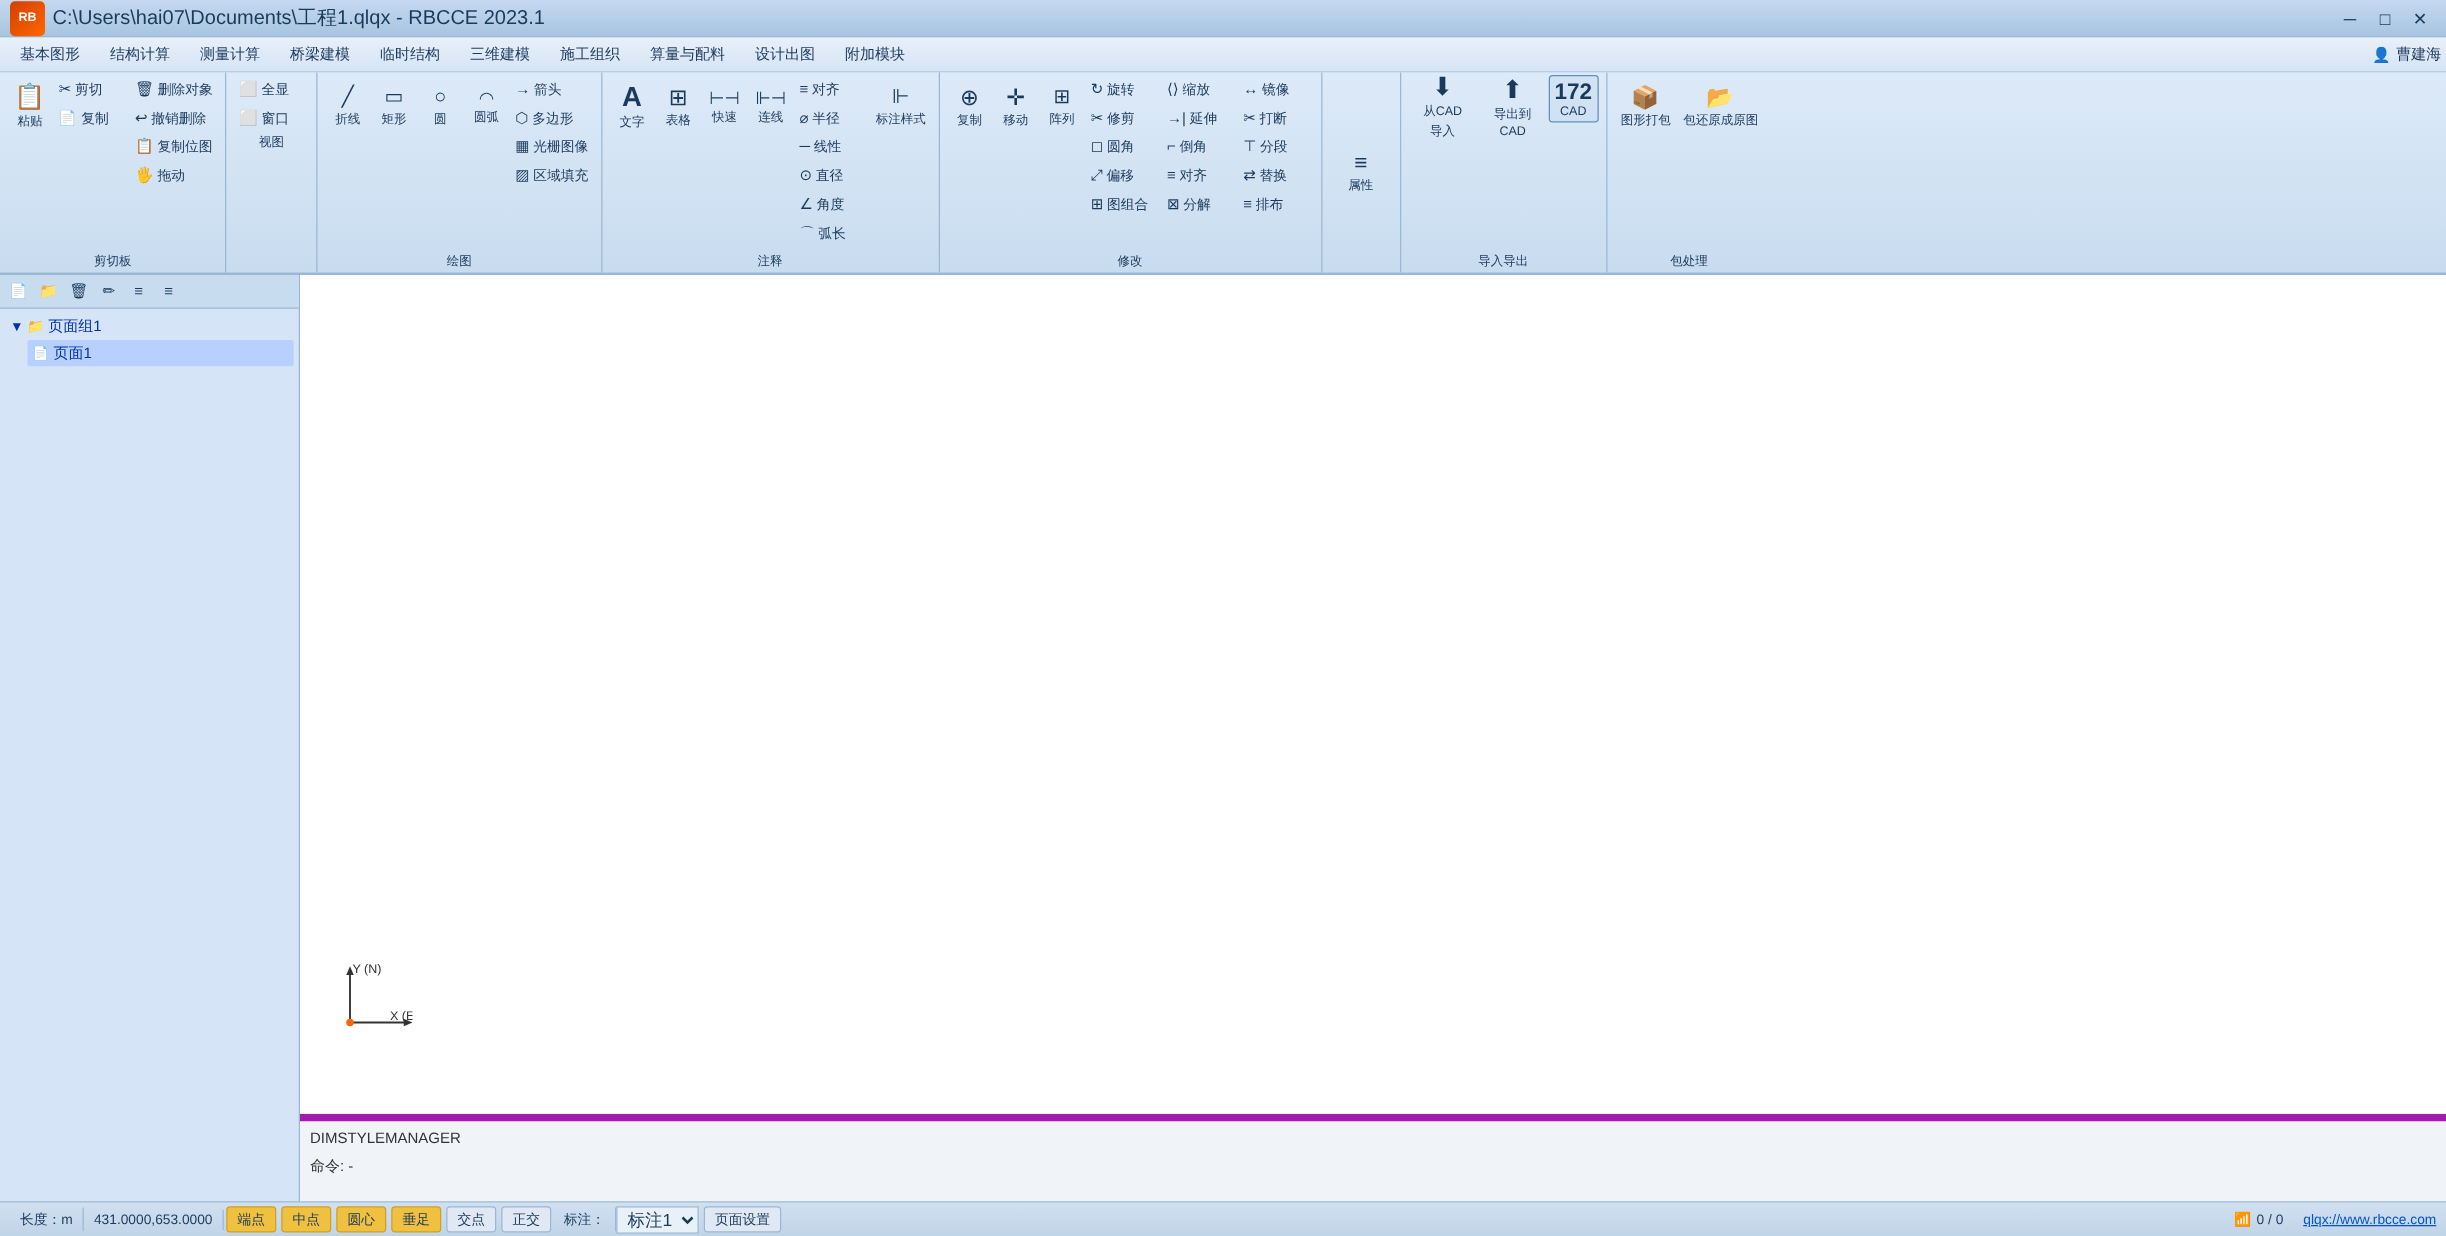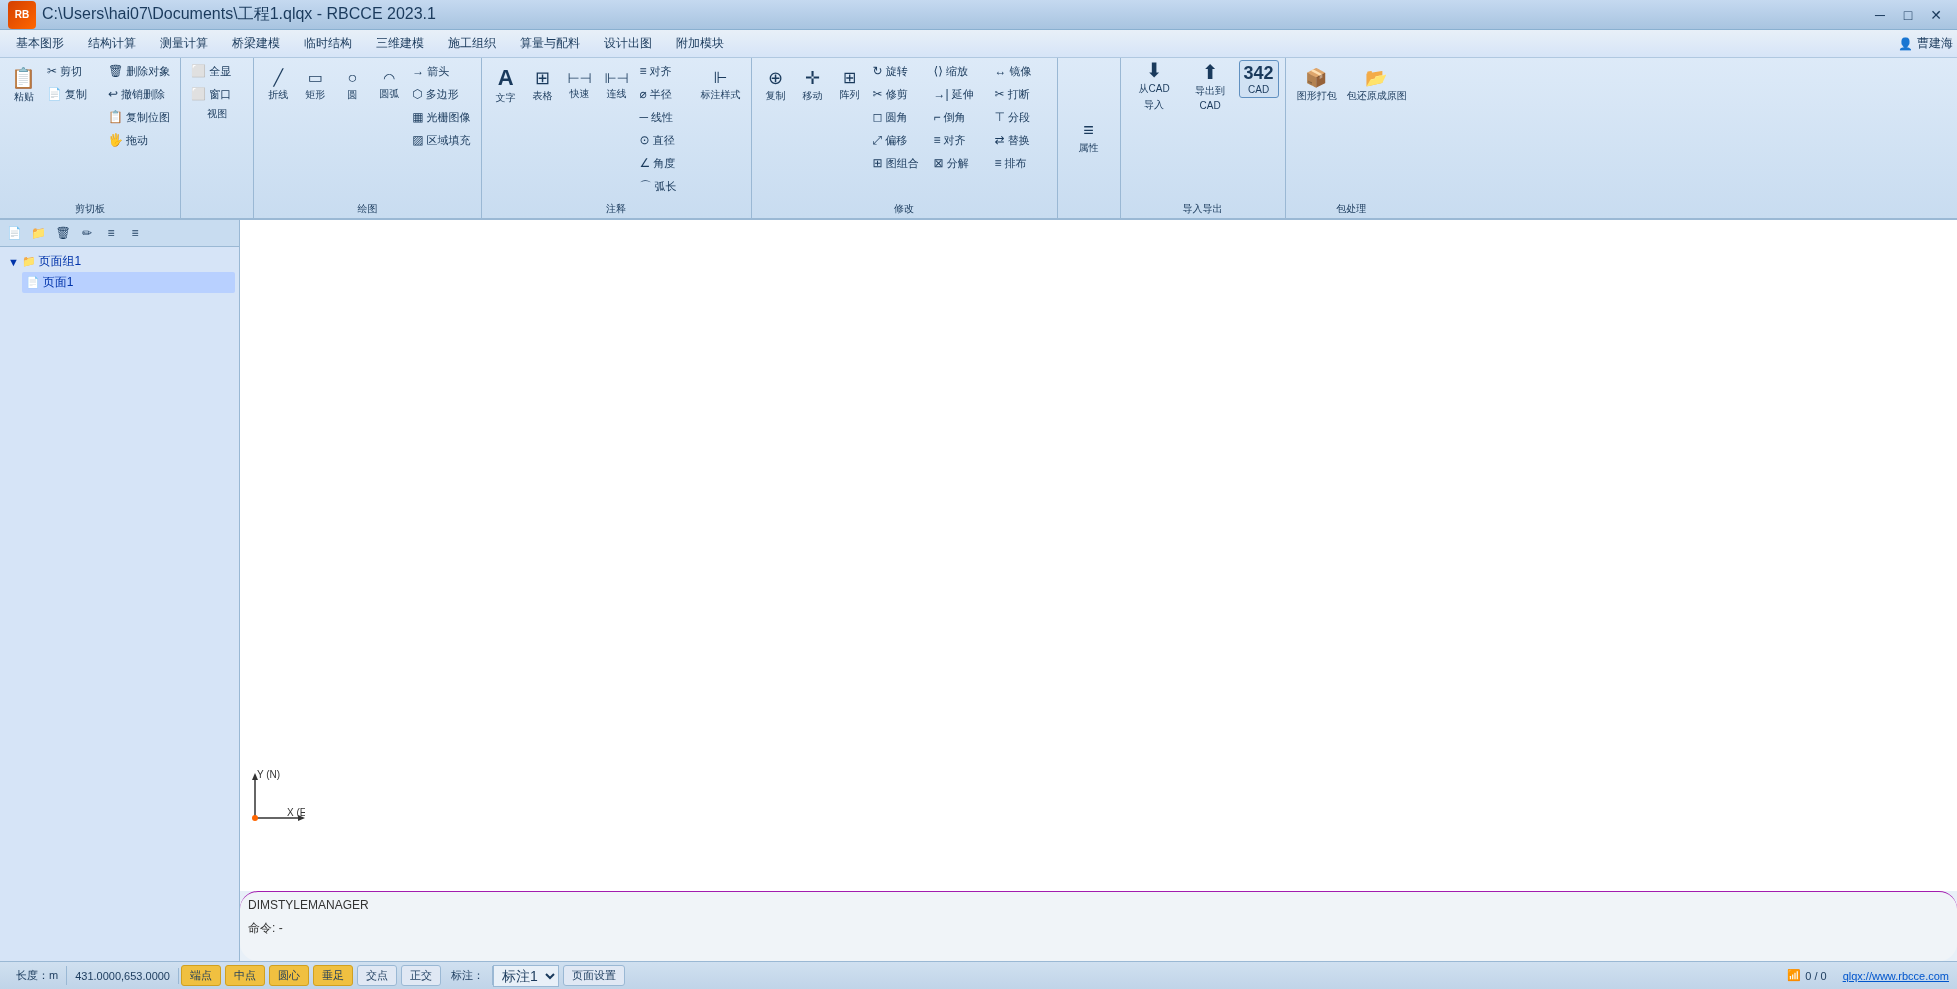--- a/index.html
+++ b/index.html
@@ -216,28 +216,27 @@
       flex-direction: column;
     }
     .canvas {
       flex: 1;
       background: white;
       position: relative;
     }
     .axis-indicator {
       position: absolute;
       bottom: 60px;
-      left: 5px;
+      left: 30px;
     }
     .command-area {
       height: 70px;
       background: #f0f4f8;
-      border-top: 1px solid #a21caf;
+      border-top: 6px solid #a21caf;
       padding: 4px 8px;
-      border-radius: 18px;
     }
     .command-line {
       color: #333;
       font-size: 12px;
       padding: 2px 0;
     }
 
     
     .status-bar {
       height: 28px;
@@ -566,21 +565,21 @@
           <span class="tb-btn-icon" style="font-size:20px;">⬇</span>
           <span>从CAD</span>
           <span>导入</span>
         </button>
         <button class="tb-btn" style="min-width:55px;">
           <span class="tb-btn-icon" style="font-size:20px;">⬆</span>
           <span>导出到</span>
           <span>CAD</span>
         </button>
         <div style="display:flex; flex-direction:column; align-items:center; border:1px solid #6090c0; border-radius:3px; padding:2px 4px; background:rgba(200,220,240,0.5);">
-          <span style="font-size:18px; font-weight:bold; color:#1a3a5c;">342</span>
+          <span style="font-size:18px; font-weight:bold; color:#1a3a5c;">172</span>
           <span style="font-size:10px; color:#1a3a5c;">CAD</span>
         </div>
       </div>
       <div class="toolbar-group-label">导入导出</div>
     </div>
 
     <div class="toolbar-group">
       <div class="toolbar-buttons">
         <button class="tb-btn" style="min-width:50px;">
           <span class="tb-btn-icon" style="font-size:18px;">📦</span>

